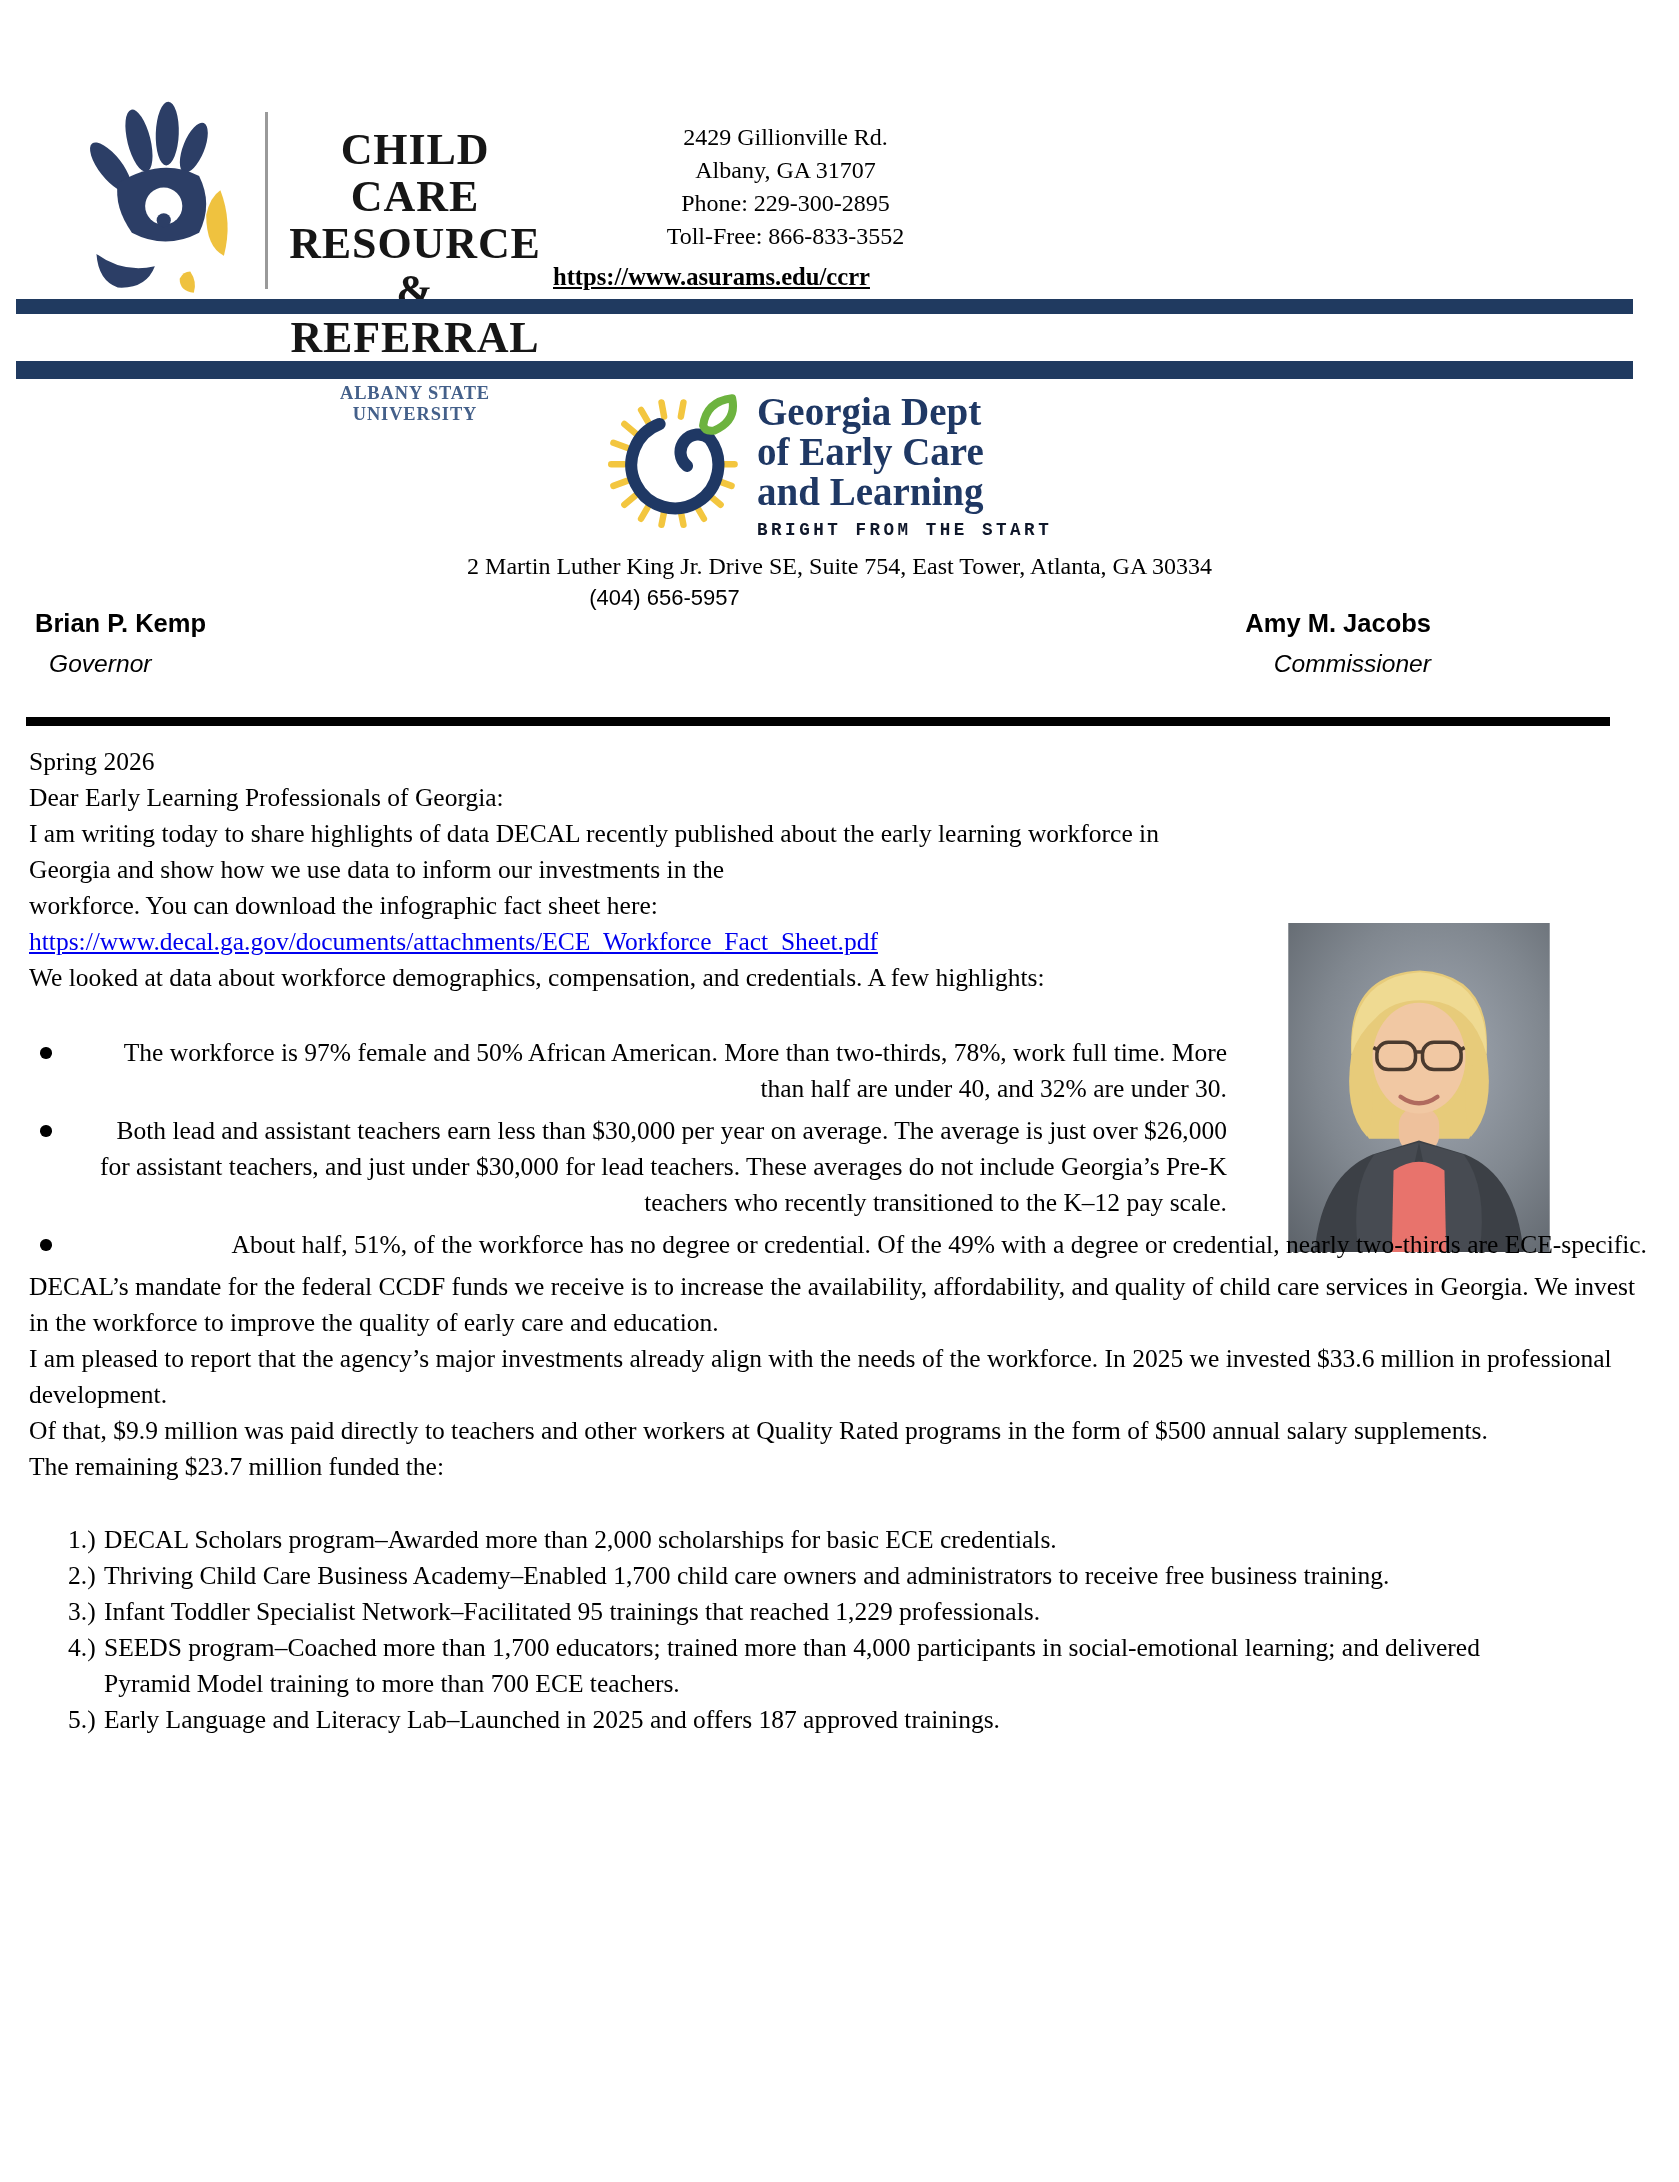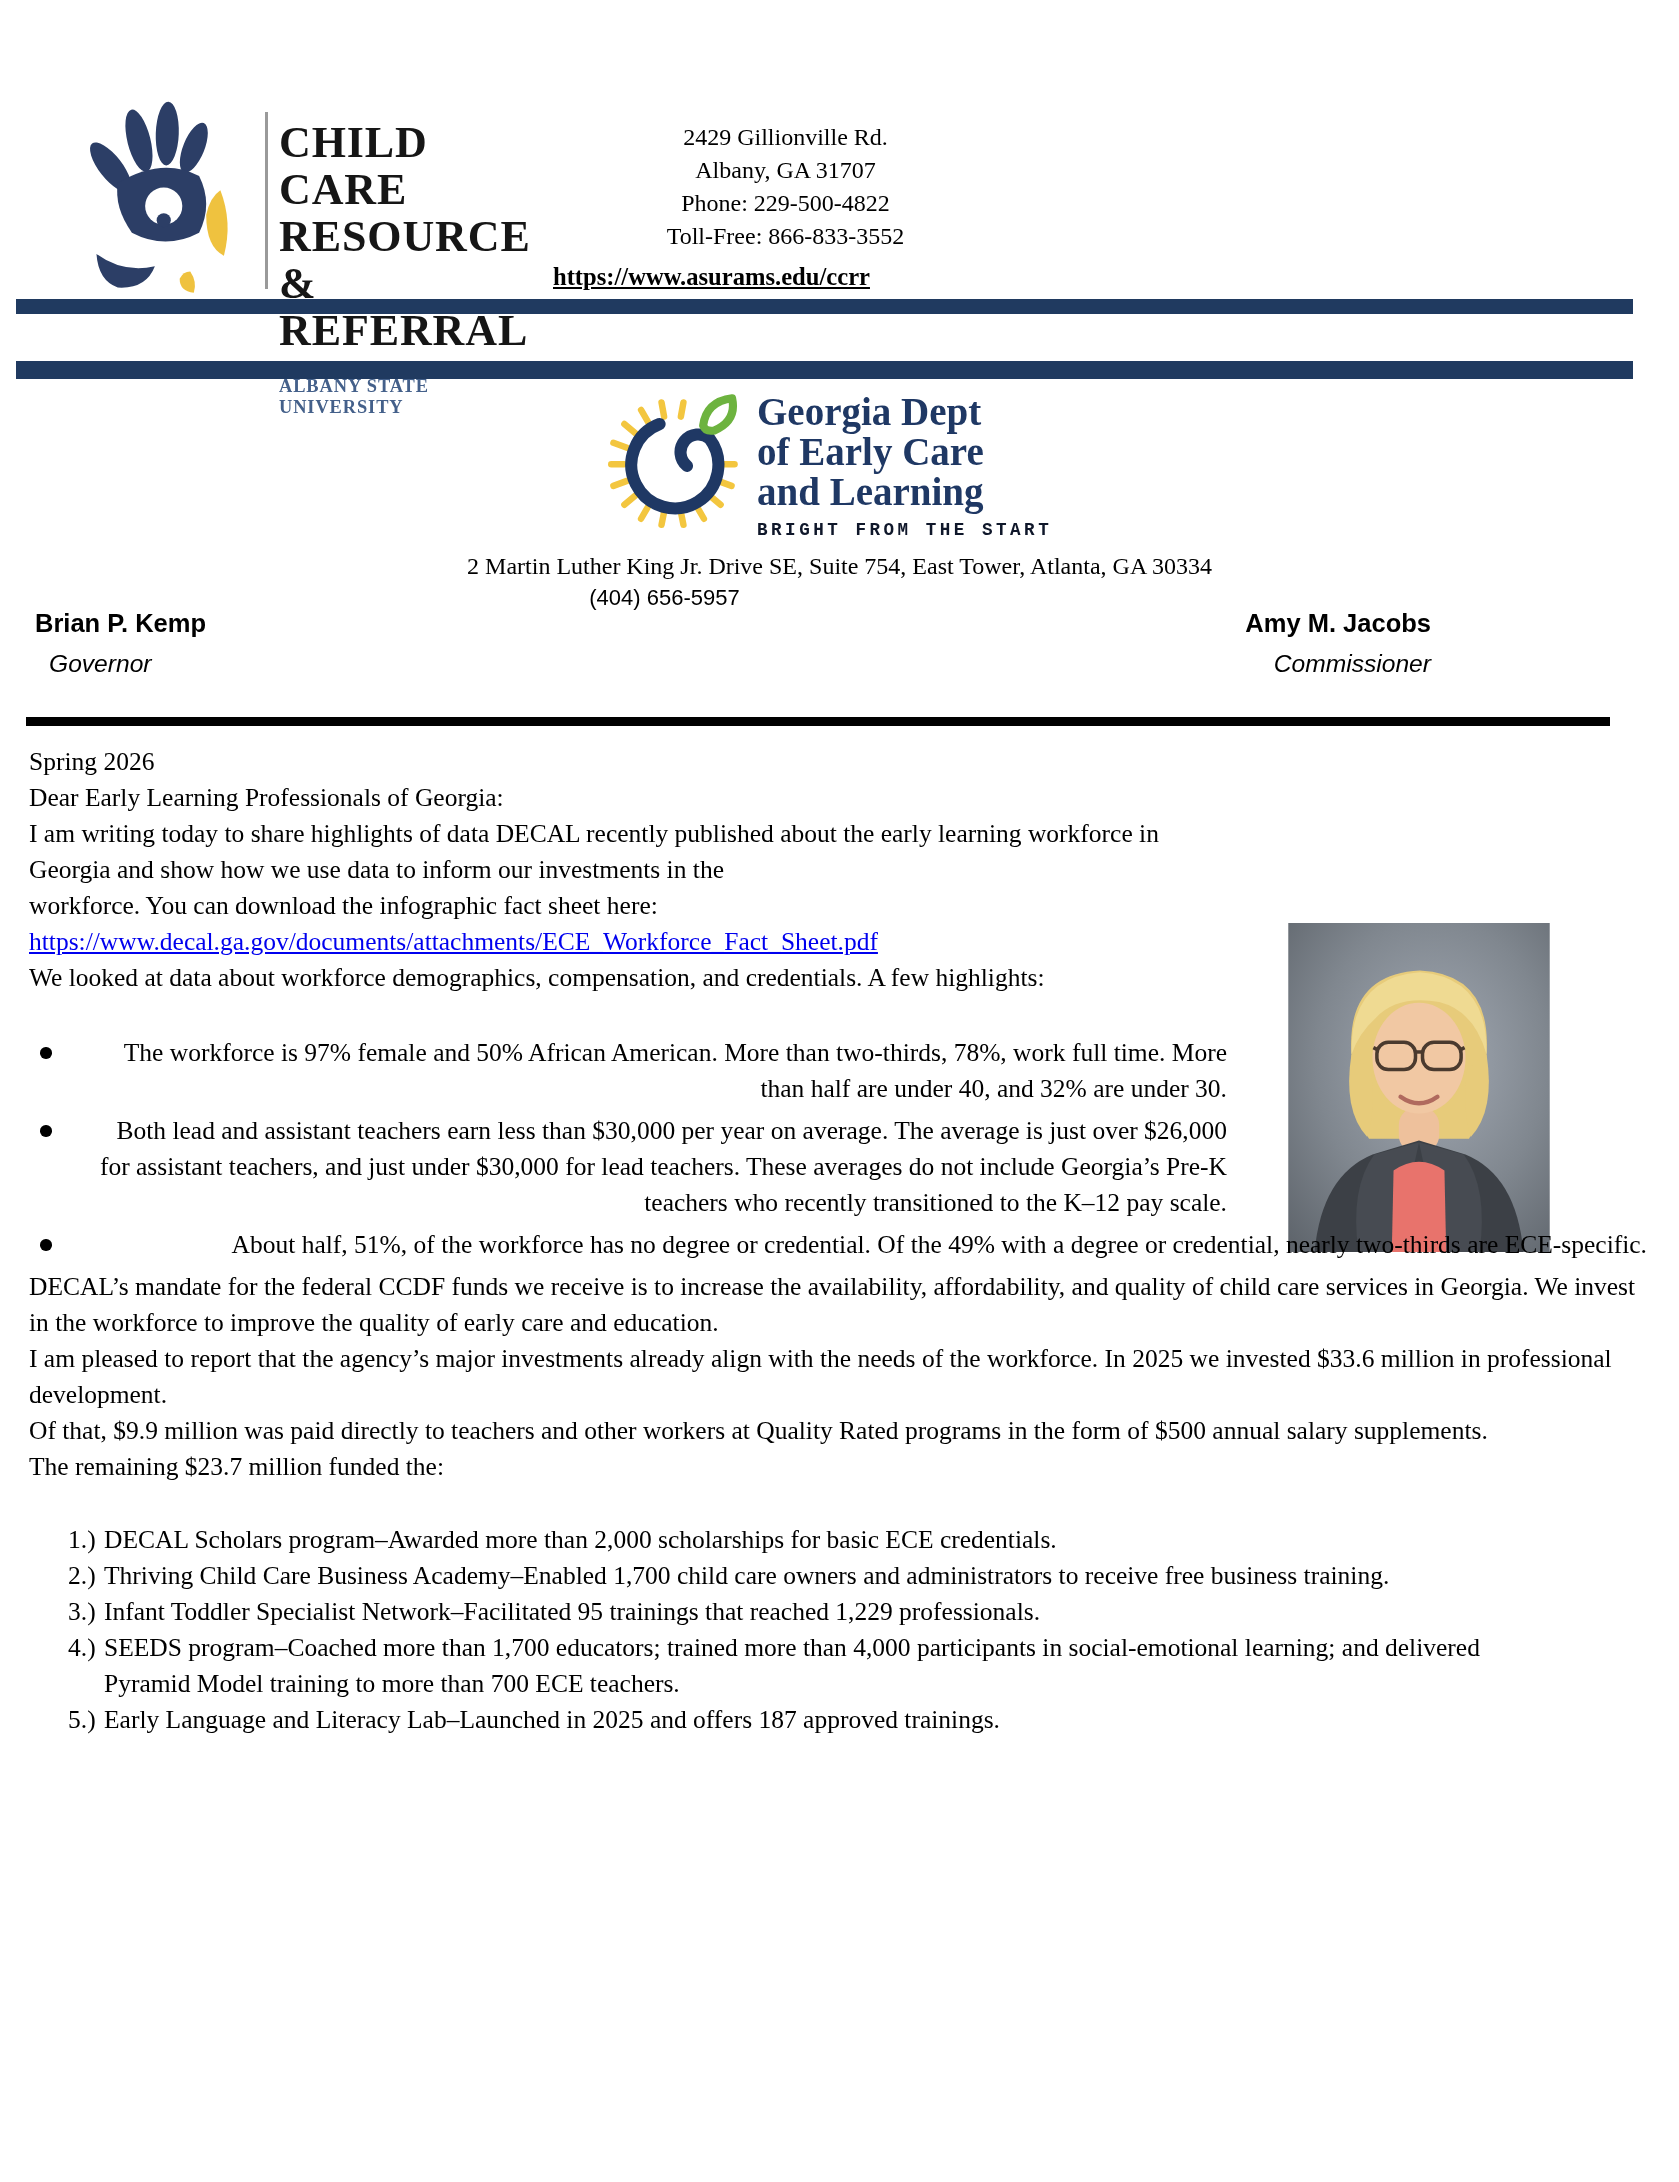--- a/index.html
+++ b/index.html
@@ -5,21 +5,21 @@
   html,body{margin:0;padding:0;background:#e8e8e8;}
   .page{
     position:relative;width:1679px;height:2182px;background:#ffffff;
     font-family:"Liberation Serif","DejaVu Serif",serif;color:#000;overflow:hidden;
   }
   .abs{position:absolute;}
 
   
   .ccrr-logo-svg{left:77px;top:98px;width:177px;height:195px;}
   .ccrr-divider{left:265px;top:112px;width:2.6px;height:177px;background:#9a9a9a;}
-  .ccrr-text{left:279px;top:119px;width:272px;}
+  .ccrr-text{left:279px;top:126px;width:272px;text-align:center;}
   .ccrr-title{font-size:44px;font-weight:bold;color:#161616;line-height:47px;letter-spacing:0.9px;}
   .ccrr-sub1{font-size:12.3px;font-weight:bold;color:#33475b;letter-spacing:0.9px;margin-top:5.3px;}
   .ccrr-sub2{font-size:18.4px;font-weight:bold;color:#44608a;letter-spacing:0.9px;margin-top:1.8px;}
 
   .ccrr-address{left:553px;top:121px;width:465px;text-align:center;font-size:24px;line-height:33px;}
   .ccrr-site{left:553px;top:263px;width:465px;text-align:left;font-size:24.6px;font-weight:bold;text-decoration:underline;}
 
   .navy-bar1{left:16px;top:299px;width:1617px;height:15px;background:#203a60;}
   .navy-bar2{left:16px;top:361px;width:1617px;height:18.4px;background:#203a60;}
 
@@ -98,21 +98,21 @@
     <div class="ccrr-title">CHILD CARE</div>
     <div class="ccrr-title">RESOURCE</div>
     <div class="ccrr-title">&amp; REFERRAL</div>
     <div class="ccrr-sub1">OF SOUTHWEST GEORGIA AT ALBANY</div>
     <div class="ccrr-sub2">ALBANY STATE UNIVERSITY</div>
   </div>
 
   <div class="abs ccrr-address">
     <div>2429 Gillionville Rd.</div>
     <div>Albany, GA 31707</div>
-    <div>Phone: 229-500-4822</div>
+    <div>Phone: 229-300-2895</div>
     <div>Toll-Free: 866-833-3552</div>
   </div>
 
   <div class="abs ccrr-site">https://www.asurams.edu/ccrr</div>
 
   <div class="abs navy-bar1"></div>
   <div class="abs navy-bar2"></div>
 
   <svg class="abs decal-mark" viewBox="0 0 165 172" aria-hidden="true">
     <g stroke="#f3c63f" stroke-width="8" stroke-linecap="round">

